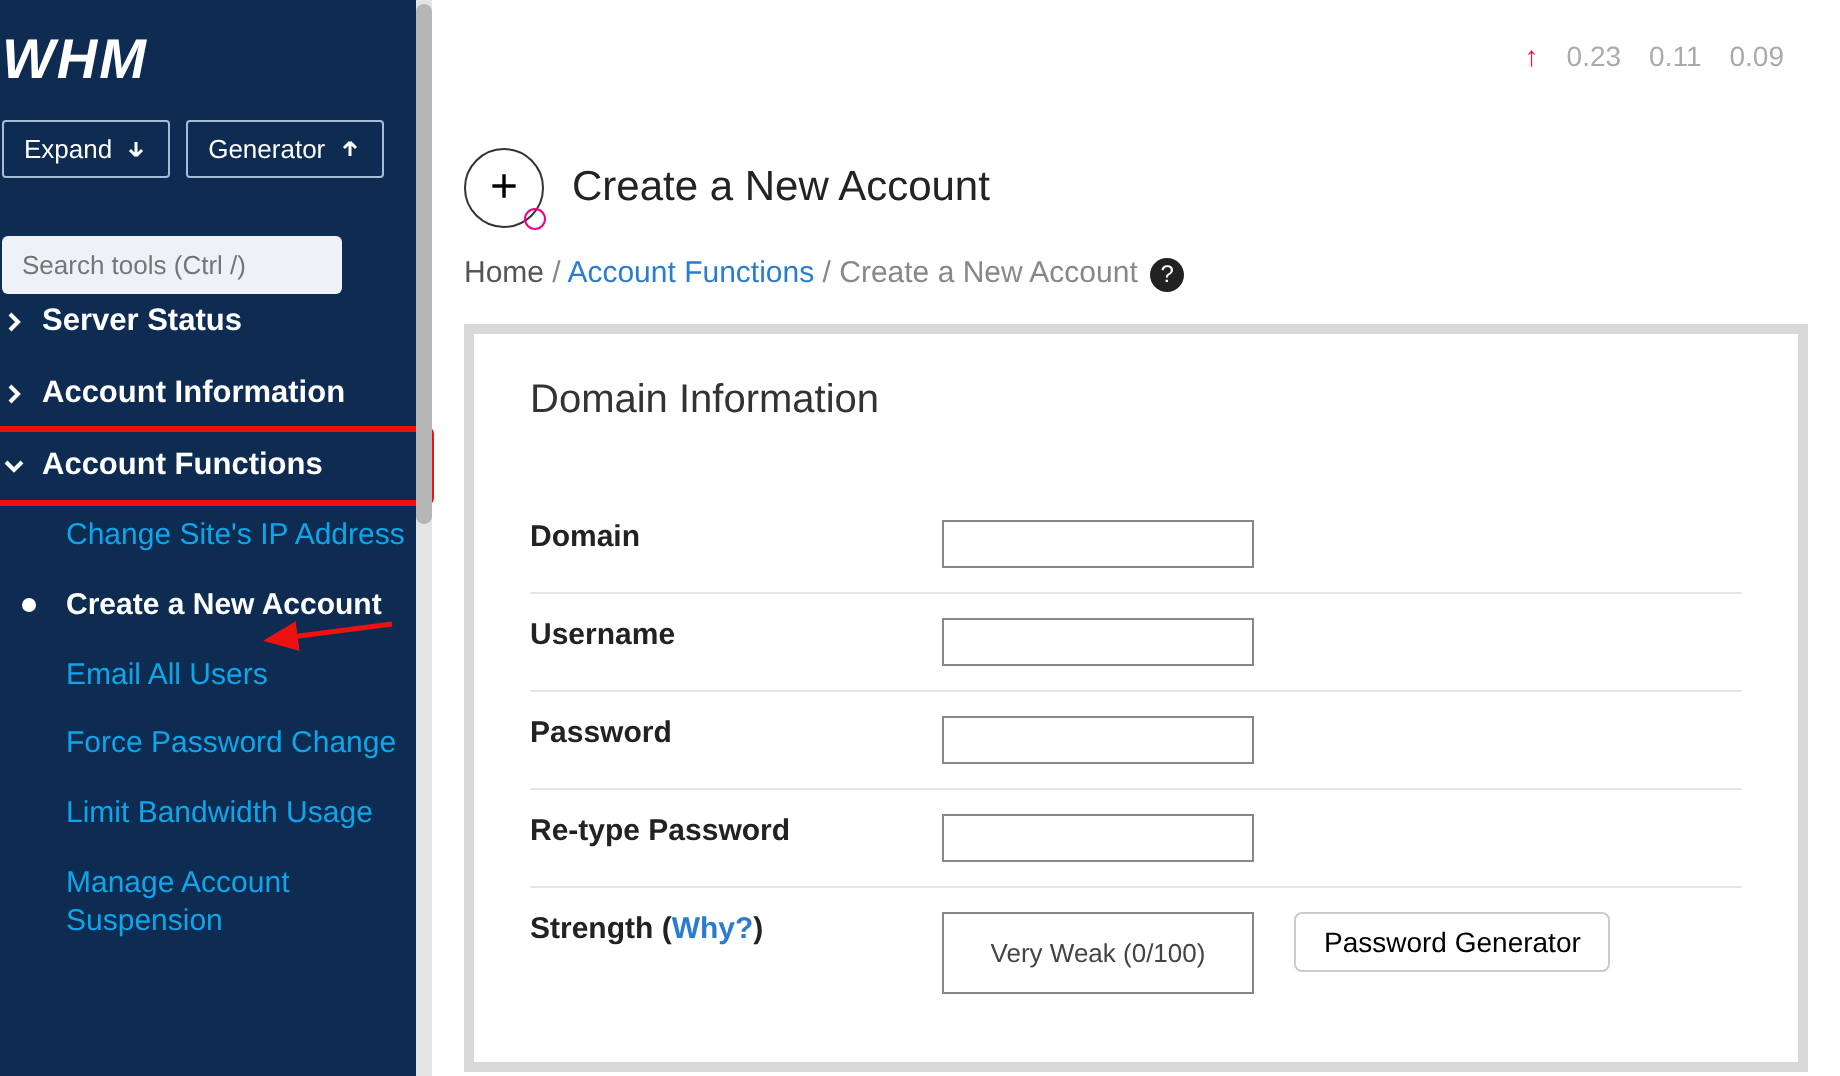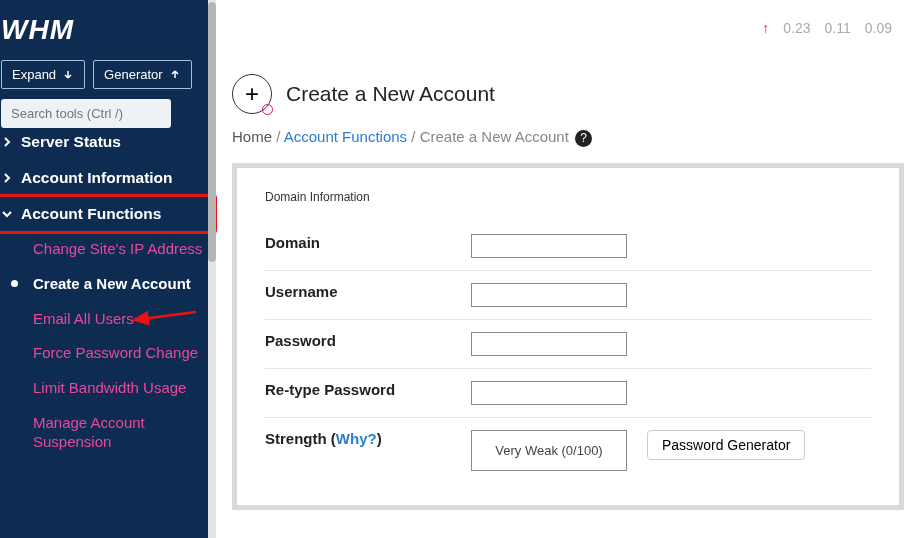--- a/index.html
+++ b/index.html
@@ -1,44 +1,44 @@
 <!DOCTYPE html>
 <html><head>
 <meta charset="utf-8">
 <style>
 *{margin:0;padding:0;box-sizing:border-box;font-family:-apple-system,BlinkMacSystemFont,"Segoe UI",Arial,sans-serif}
 body{width:920px;height:538px;display:flex;background:#fff;overflow:hidden}
 .sidebar{width:216px;background:#0e2c52;color:#fff;position:relative;padding:12px 1px 0}
 .scrollbar{position:absolute;right:0;top:0;width:8px;height:100%;background:#e4e4e4}
 .scrollbar .thumb{position:absolute;left:0;top:2px;width:100%;height:260px;background:#b6b6b6;border-radius:4px}
 .logo{font-size:28px;font-weight:800;font-style:italic;letter-spacing:1px;margin:2px 0 14px}
-.ec{display:flex;gap:8px;margin-bottom:10px}
+.ec{display:flex;gap:8px;margin-bottom:29px}
 .ec button{background:transparent;border:1px solid #a7bcd8;color:#fff;padding:6px 10px;font-size:13px;border-radius:2px;display:flex;align-items:center;gap:6px;cursor:pointer}
 .search{width:170px;background:#eef1f6;border:0;border-radius:3px;padding:7px 10px;font-size:13px;color:#c2410c;margin-bottom:6px}
 .nav{list-style:none;font-size:15.5px;margin-left:-4px}
 .nav-top{display:flex;align-items:center;gap:8px;padding:9px 4px;font-weight:700;color:#fff;cursor:pointer}
 .red-box{outline:3px solid #e11;outline-offset:-1px;border-radius:2px}
 .sub{list-style:none;margin-left:8px}
-.sub li{padding:8px 4px 8px 28px;color:#ec4899;font-size:15px;line-height:1.25;cursor:pointer;position:relative}
+.sub li{padding:8px 4px 8px 28px;color:#0ea5e9;font-size:15px;line-height:1.25;cursor:pointer;position:relative}
 .sub li.active{color:#fff;font-weight:700}
 .sub li.active::before{content:"";position:absolute;left:6px;top:13px;width:7px;height:7px;border-radius:50%;background:#fff}
 .chev{width:12px;height:12px;display:inline-block}
 .main{flex:1;position:relative;padding:0 16px}
 .load{position:absolute;top:20px;right:28px;color:#aaa;font-size:14px;display:flex;gap:14px;align-items:center}
 .load .arr{color:#e14}
 .title-row{display:flex;align-items:center;gap:14px;margin:74px 0 14px 0}
 .circle-plus{width:40px;height:40px;border:1.5px solid #333;border-radius:50%;display:flex;align-items:center;justify-content:center;font-size:24px;font-weight:300;position:relative}
 .circle-plus::after{content:"";position:absolute;bottom:-2px;right:-2px;width:9px;height:9px;border:1.5px solid #e08;border-radius:50%}
 .page-title{font-size:21px;color:#232323}
 .crumbs{font-size:15px;color:#888;margin-bottom:16px}
 .crumbs a{color:#2a7dce;text-decoration:none}
 .crumbs .home{color:#555}
 .help-ic{display:inline-flex;width:17px;height:17px;background:#222;color:#fff;border-radius:50%;align-items:center;justify-content:center;font-size:12px;margin-left:2px}
 .panel{border:5px solid #d9d9d9;padding:22px 28px}
-.panel h2{font-size:12px;font-weight:400;color:#333;margin-bottom:18px}
+.panel h2{font-size:20px;font-weight:400;color:#333;margin-bottom:36px}
 .row{display:flex;align-items:flex-start;padding:12px 0;border-bottom:1px solid #e6e6e6}
 .row:last-child{border-bottom:0}
 .row label{width:206px;font-size:15px;font-weight:600;color:#222}
 .row input[type=text],.row input[type=password]{width:156px;height:24px;border:1px solid #888;padding:2px 6px;font-size:13px}
 .strength-box{width:156px;height:41px;border:1px solid #888;font-size:13px;color:#444;display:flex;align-items:center;justify-content:center}
 .pwgen{margin-left:20px;border:1px solid #ccc;background:#fff;padding:6px 14px;font-size:14px;border-radius:4px;cursor:pointer}
 .why{color:#2a7dce;text-decoration:none}
 .arrow-ann{position:absolute;left:128px;top:310px;pointer-events:none}
 </style>
 </head>

